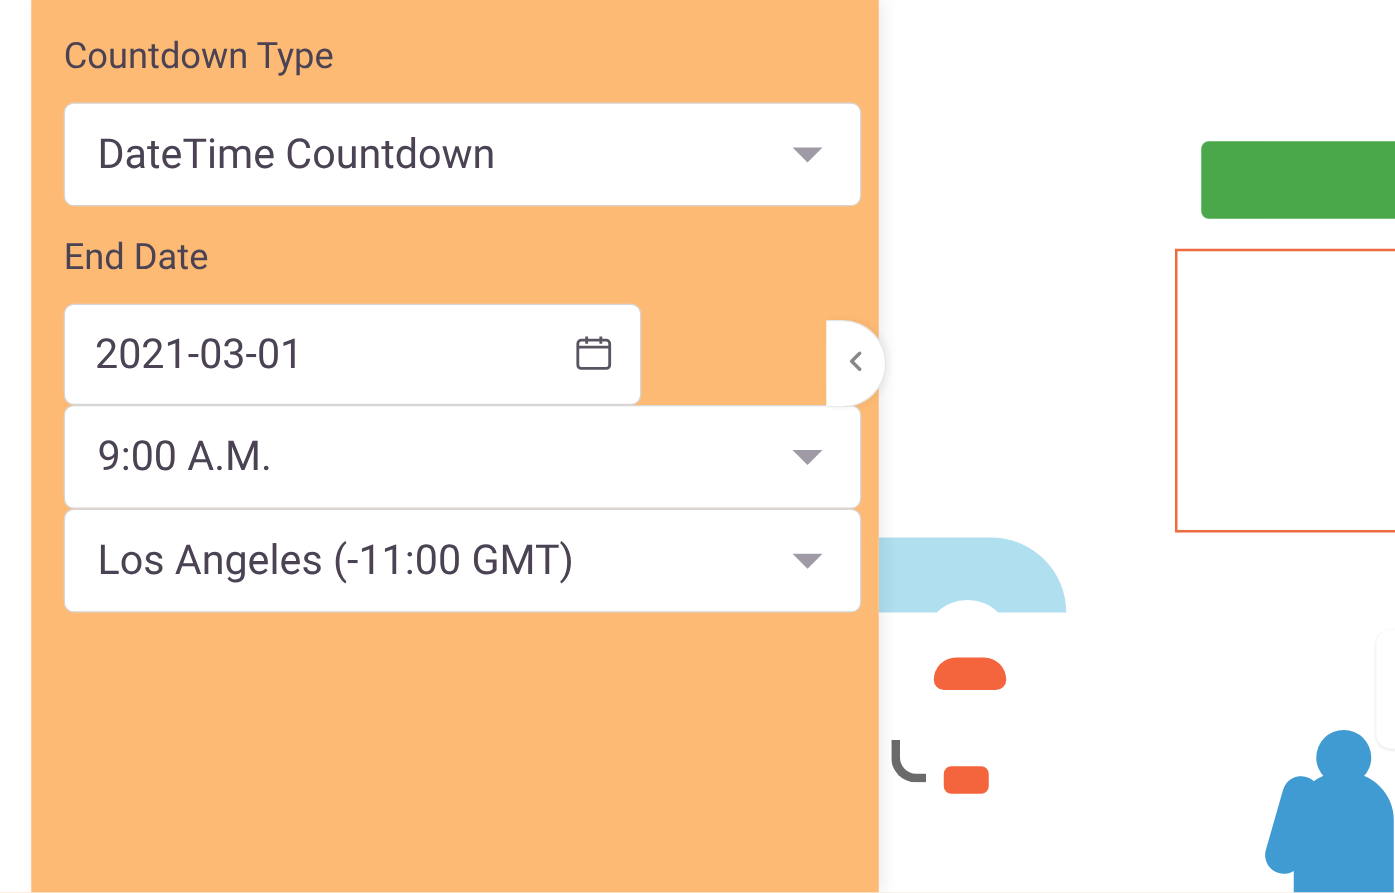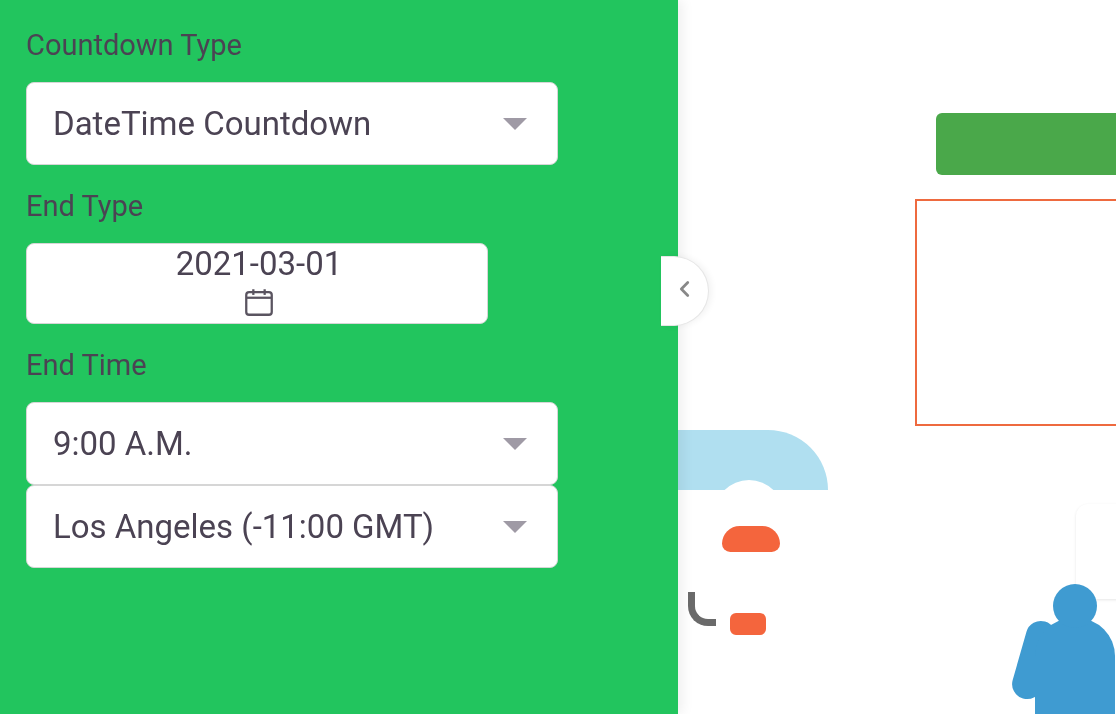--- a/index.html
+++ b/index.html
@@ -15,40 +15,41 @@
     display: flex;
     width: 100%;
     height: 100%;
     position: relative;
   }
 
   
   .panel {
     width: 678px;
     height: 100%;
-    background: #22c55e;
+    background: #fdba74;
     padding: 10px 26px 42px 26px;
     position: relative;
     z-index: 2;
     box-shadow: 4px 0 12px rgba(0,0,0,0.07);
+    margin-left: 25px;
   }
 
   .field-group { margin-bottom: 0; }
 
   .field-label {
     font-size: 29px;
     color: #4b4353;
     margin: 24px 0 20px 0;
     display: block;
     font-weight: 400;
   }
   .field-label.first { margin-top: 18px; }
 
   .select {
-    width: 532px;
+    width: 638px;
     height: 83px;
     background: #ffffff;
     border: 1px solid #d6d6d6;
     border-radius: 8px;
     display: flex;
     align-items: center;
     justify-content: space-between;
     padding: 0 30px 0 26px;
     cursor: pointer;
   }
@@ -67,21 +68,20 @@
     width: 462px;
     height: 81px;
     background: #ffffff;
     border: 1px solid #d6d6d6;
     border-radius: 8px;
     display: flex;
     align-items: center;
     justify-content: space-between;
     padding: 0 20px 0 24px;
     cursor: pointer;
-    flex-direction: column;
   }
   .date-input .value {
     font-size: 33px;
     color: #4b4353;
   }
 
   
   .collapse-chev {
     position: absolute;
     left: 661px;
@@ -246,36 +246,35 @@
 
     <div class="field-group">
       <span class="field-label first">Countdown Type</span>
       <div class="select">
         <span class="value">DateTime Countdown</span>
         <span class="caret"></span>
       </div>
     </div>
 
     <div class="field-group">
-      <span class="field-label">End Type</span>
+      <span class="field-label">End Date</span>
       <div class="date-input">
         <span class="value">2021-03-01</span>
         <span>
           <svg width="34" height="34" viewBox="0 0 24 24" fill="none" stroke="#5a5460" stroke-width="1.6">
             <rect x="3" y="5" width="18" height="16" rx="2"></rect>
             <line x1="3" y1="9" x2="21" y2="9"></line>
             <line x1="8" y1="3" x2="8" y2="7"></line>
             <line x1="16" y1="3" x2="16" y2="7"></line>
           </svg>
         </span>
       </div>
     </div>
 
     <div class="field-group">
-      <span class="field-label">End Time</span>
       <div class="select">
         <span class="value">9:00 A.M.</span>
         <span class="caret"></span>
       </div>
     </div>
 
     <div class="field-group">
       <div class="select">
         <span class="value">Los Angeles (-11:00 GMT)</span>
         <span class="caret"></span>

